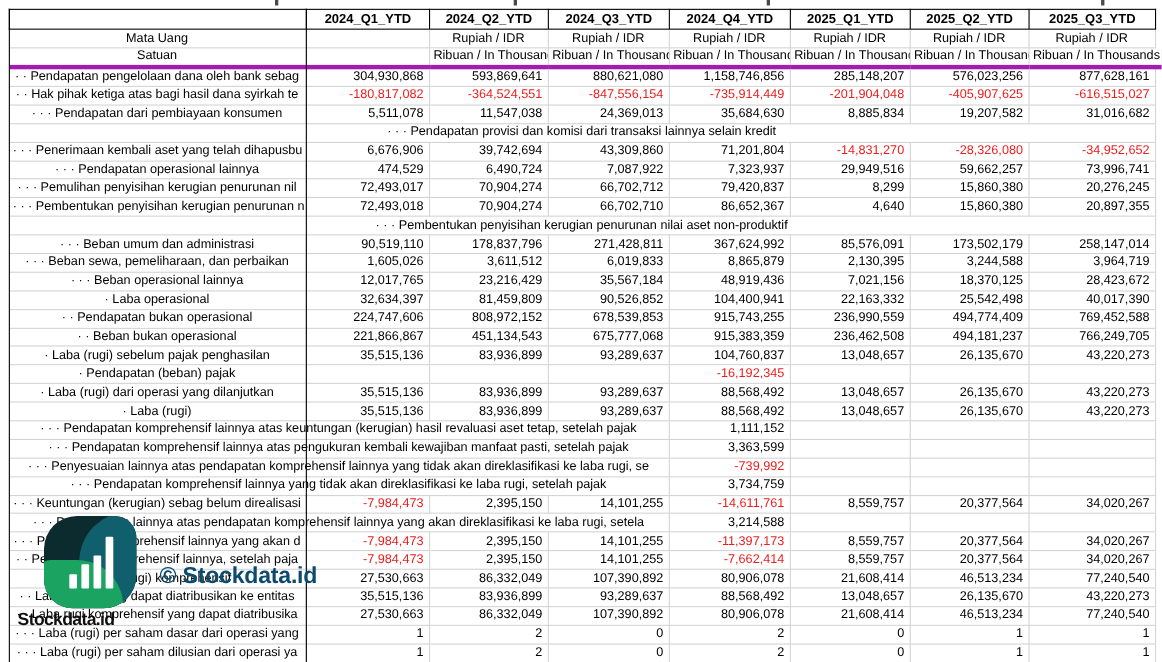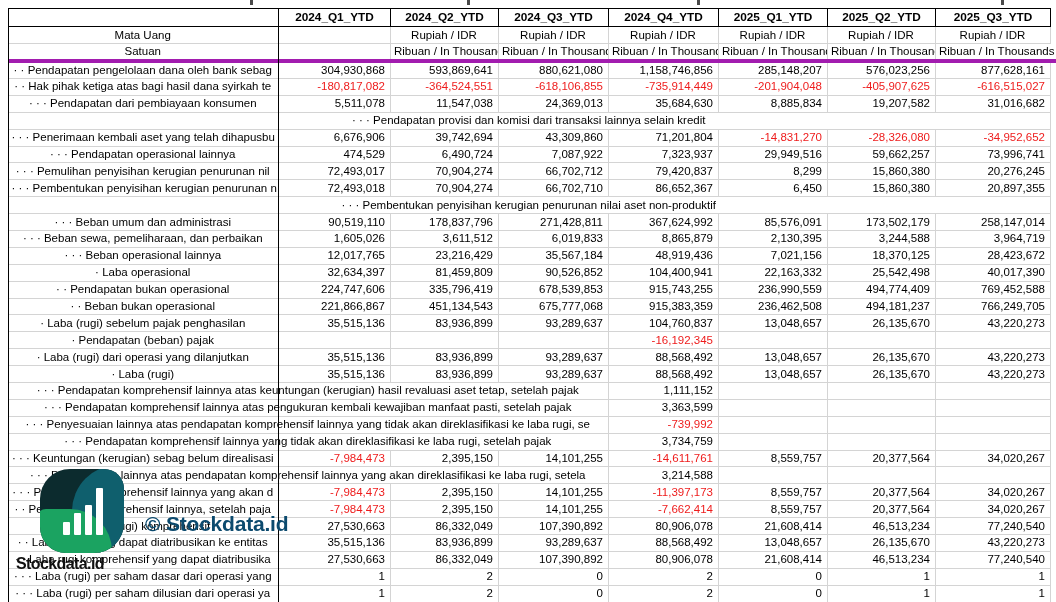--- a/index.html
+++ b/index.html
@@ -114,21 +114,21 @@
         <td class="num">1,158,746,856</td>
         <td class="num">285,148,207</td>
         <td class="num">576,023,256</td>
         <td class="num">877,628,161</td>
         <td class="empty-sliver"></td>
       </tr>
       <tr class="data-row">
         <td class="label">· · Hak pihak ketiga atas bagi hasil dana syirkah te</td>
         <td class="num neg">-180,817,082</td>
         <td class="num neg">-364,524,551</td>
-        <td class="num neg">-618,106,855</td>
+        <td class="num neg">-847,556,154</td>
         <td class="num neg">-735,914,449</td>
         <td class="num neg">-201,904,048</td>
         <td class="num neg">-405,907,625</td>
         <td class="num neg">-616,515,027</td>
         <td class="empty-sliver"></td>
       </tr>
       <tr class="data-row">
         <td class="label">· · · Pendapatan dari pembiayaan konsumen</td>
         <td class="num">5,511,078</td>
         <td class="num">11,547,038</td>
@@ -175,21 +175,21 @@
         <td class="num">15,860,380</td>
         <td class="num">20,276,245</td>
         <td class="empty-sliver"></td>
       </tr>
       <tr class="data-row">
         <td class="label">· · · Pembentukan penyisihan kerugian penurunan n</td>
         <td class="num">72,493,018</td>
         <td class="num">70,904,274</td>
         <td class="num">66,702,710</td>
         <td class="num">86,652,367</td>
-        <td class="num">6,450</td>
+        <td class="num">4,640</td>
         <td class="num">15,860,380</td>
         <td class="num">20,897,355</td>
         <td class="empty-sliver"></td>
       </tr>
       <tr class="data-row">
         <td class="label" colspan="8">· · · Pembentukan penyisihan kerugian penurunan nilai aset non-produktif</td>
         <td class="empty-sliver"></td>
       </tr>
       <tr class="data-row">
         <td class="label">· · · Beban umum dan administrasi</td>
@@ -231,21 +231,21 @@
         <td class="num">90,526,852</td>
         <td class="num">104,400,941</td>
         <td class="num">22,163,332</td>
         <td class="num">25,542,498</td>
         <td class="num">40,017,390</td>
         <td class="empty-sliver"></td>
       </tr>
       <tr class="data-row">
         <td class="label">· · Pendapatan bukan operasional</td>
         <td class="num">224,747,606</td>
-        <td class="num">335,796,419</td>
+        <td class="num">808,972,152</td>
         <td class="num">678,539,853</td>
         <td class="num">915,743,255</td>
         <td class="num">236,990,559</td>
         <td class="num">494,774,409</td>
         <td class="num">769,452,588</td>
         <td class="empty-sliver"></td>
       </tr>
       <tr class="data-row">
         <td class="label">· · Beban bukan operasional</td>
         <td class="num">221,866,867</td>

